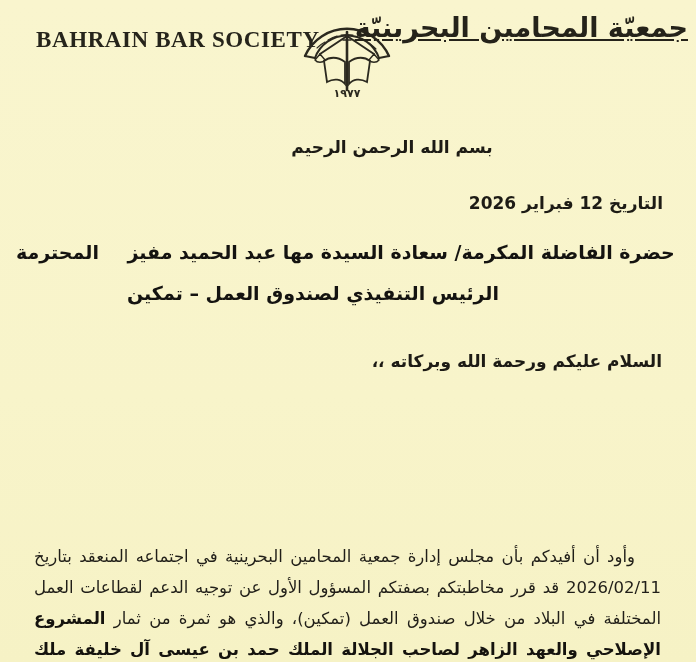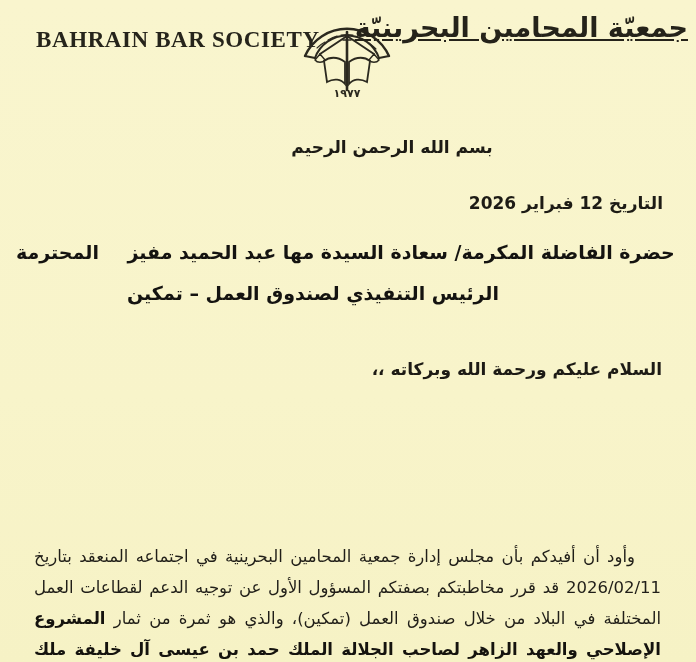--- a/index.html
+++ b/index.html
@@ -37,21 +37,21 @@
   .date{top:193px;right:33px;font-size:17px;font-weight:bold;}
   .recipient1{
     top:241px;right:20px;left:16px;text-align:left;
     font-size:19px;font-weight:bold;color:#141310;
   }
   .recipient2{
     top:282px;left:0;right:0;text-align:center;
     transform:translateX(-35px);
     font-size:19px;font-weight:bold;color:#141310;
   }
-  .salutation{top:359px;right:34px;font-size:17px;font-weight:bold;}
+  .salutation{top:351px;right:34px;font-size:17px;font-weight:bold;}
   .subject{
     top:417px;right:34px;font-size:17px;font-weight:bold;
     text-decoration:underline;text-underline-offset:5px;
     text-decoration-thickness:1.5px;
   }
   .para{
     position:absolute;right:35px;left:34px;
     font-size:16.5px;line-height:31px;
     text-align:justify;text-indent:26px;
     color:#201e18;margin:0;

